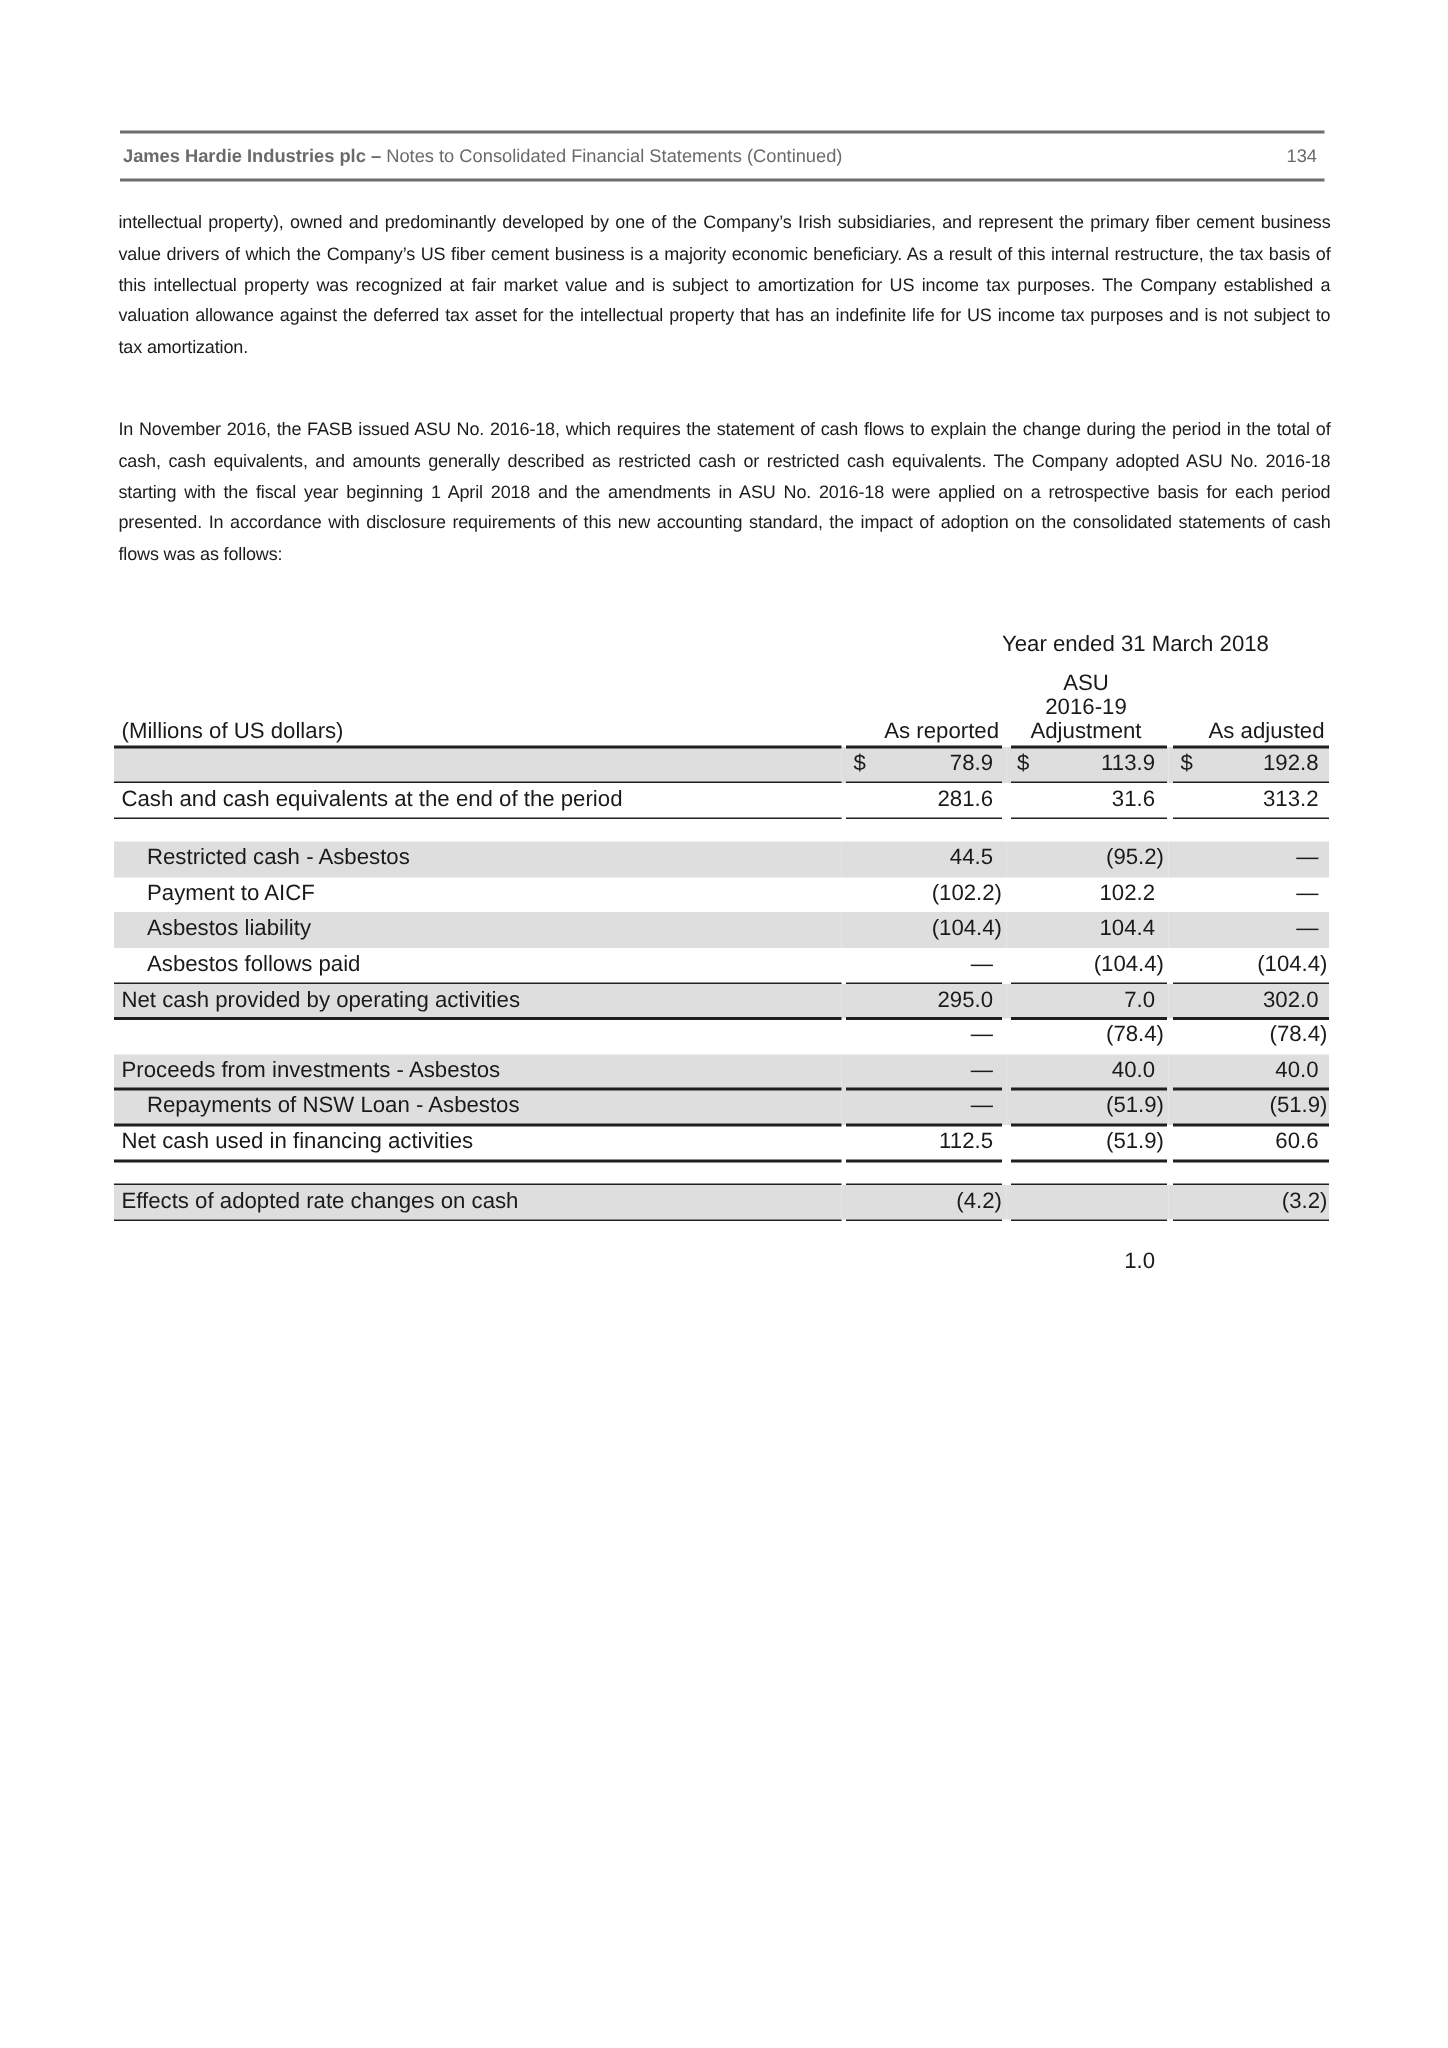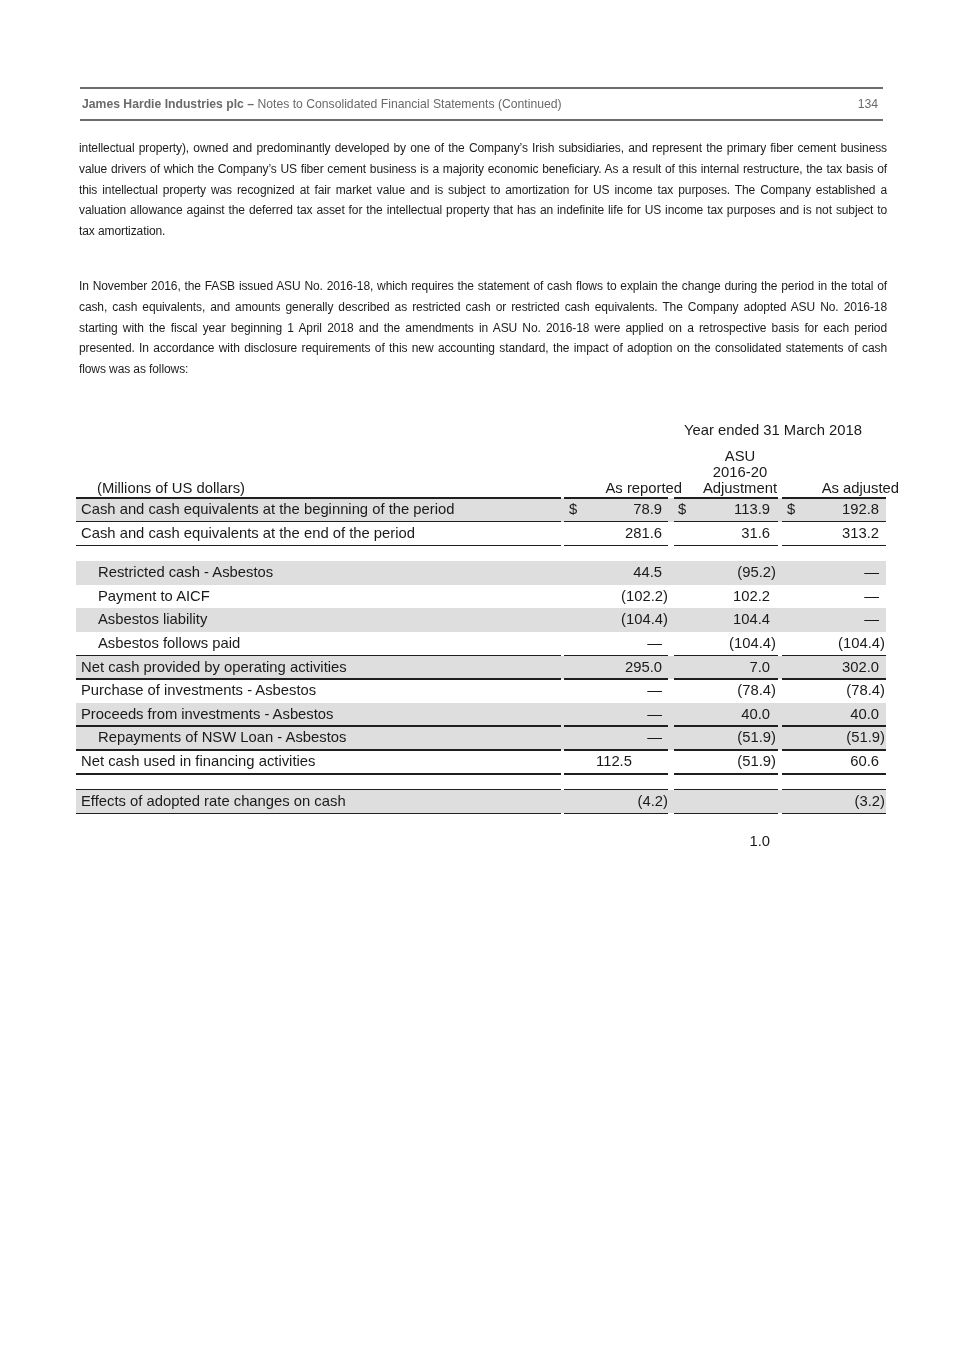--- a/index.html
+++ b/index.html
@@ -10,21 +10,21 @@
   .header-rule.bottom { top: 119px; }
   .header-text { position: absolute; top: 97px; left: 82px; font-size: 12.2px; color: #6a6a6a; }
   .header-text .bold { font-weight: bold; }
   .page-number { position: absolute; top: 97px; right: 87px; font-size: 12.2px; color: #6a6a6a; }
 
   .paragraph { position: absolute; left: 79px; width: 808px; font-size: 12px; line-height: 20.8px; text-align: justify; color: #1c1c1c; letter-spacing: -0.1px; }
   .para1 { top: 138px; }
   .para2 { top: 276px; }
 
   .table-wrap { position: absolute; left: 76px; top: 420px; width: 810px; font-size: 14.8px; color: #1a1a1a; }
-  .tbl-head { position: relative; height: 78px; margin-left: 16px; }
+  .tbl-head { position: relative; height: 78px; }
   .period-label { position: absolute; top: 2px; left: 553px; width: 256px; text-align: center; }
   .col-h { position: absolute; bottom: 2px; text-align: center; line-height: 16px; }
   .col-h.c1 { left: 490px; width: 100px; text-align: right; }
   .col-h.c2 { left: 598px; width: 100px; }
   .col-h.c3 { left: 707px; width: 100px; text-align: right; }
   .units-label { position: absolute; bottom: 2px; left: 5px; }
 
   .row { position: relative; height: 23.6px; line-height: 23.6px; }
   .row.shaded .cell-bg { background: #dedede; }
   .cell-bg { position: absolute; top: 0; bottom: 0; }
@@ -66,35 +66,34 @@
 
 <div class="table-wrap">
   <div class="tbl-head">
     <div class="period-label">Year ended 31 March 2018</div>
     <div class="units-label">(Millions of US dollars)</div>
     <div class="col-h c1">
         <div>As reported</div>
       </div>
     <div class="col-h c2">
       <div>ASU</div>
-      <div>2016-20</div>
+      <div>2016-19</div>
       <div>Adjustment</div>
     </div>
     <div class="col-h c3">
         <div>As adjusted</div>
       </div>
   </div>
 
   <div id="table-body">
       <div class="row shaded">
         <div class="cell-bg bg-label"></div>
         <div class="cell-bg bg-c1"></div>
         <div class="cell-bg bg-c2"></div>
         <div class="cell-bg bg-c3"></div>
-        <div class="label">Cash and cash equivalents at the beginning of the period</div>
         <div class="dollar c1">$</div>
         <div class="num c1" style="padding-right: 6px; box-sizing: border-box;">78.9</div>
         <div class="dollar c2">$</div>
         <div class="num c2" style="padding-right: 6px; box-sizing: border-box;">113.9</div>
         <div class="dollar c3">$</div>
         <div class="num c3" style="padding-right: 6px; box-sizing: border-box;">192.8</div>
         <div class="rule top r-label"></div>
         <div class="rule top r-c1"></div>
         <div class="rule top r-c2"></div>
         <div class="rule top r-c3"></div>
@@ -170,21 +169,20 @@
         <div class="rule top r-label"></div>
         <div class="rule top r-c1"></div>
         <div class="rule top r-c2"></div>
         <div class="rule top r-c3"></div>
       </div>
       <div class="row">
         <div class="cell-bg bg-label"></div>
         <div class="cell-bg bg-c1"></div>
         <div class="cell-bg bg-c2"></div>
         <div class="cell-bg bg-c3"></div>
-        <div class="label">Purchase of investments - Asbestos</div>
         <div class="num c1" style="padding-right: 6px; box-sizing: border-box;">—</div>
         <div class="num c2">(78.4)</div>
         <div class="num c3">(78.4)</div>
         <div class="rule top r-label"></div>
         <div class="rule top r-c1"></div>
         <div class="rule top r-c2"></div>
         <div class="rule top r-c3"></div>
       </div>
       <div class="row shaded">
         <div class="cell-bg bg-label"></div>
@@ -209,21 +207,21 @@
         <div class="rule top r-c1"></div>
         <div class="rule top r-c2"></div>
         <div class="rule top r-c3"></div>
       </div>
       <div class="row">
         <div class="cell-bg bg-label"></div>
         <div class="cell-bg bg-c1"></div>
         <div class="cell-bg bg-c2"></div>
         <div class="cell-bg bg-c3"></div>
         <div class="label">Net cash used in financing activities</div>
-        <div class="num c1" style="padding-right: 6px; box-sizing: border-box; text-align: center;">112.5</div>
+        <div class="num c1" style="padding-right: 6px; box-sizing: border-box;">112.5</div>
         <div class="num c2">(51.9)</div>
         <div class="num c3" style="padding-right: 6px; box-sizing: border-box;">60.6</div>
         <div class="rule top r-label"></div>
         <div class="rule top r-c1"></div>
         <div class="rule top r-c2"></div>
         <div class="rule top r-c3"></div>
         <div class="rule bot r-label"></div>
         <div class="rule bot r-c1"></div>
         <div class="rule bot r-c2"></div>
         <div class="rule bot r-c3"></div>

